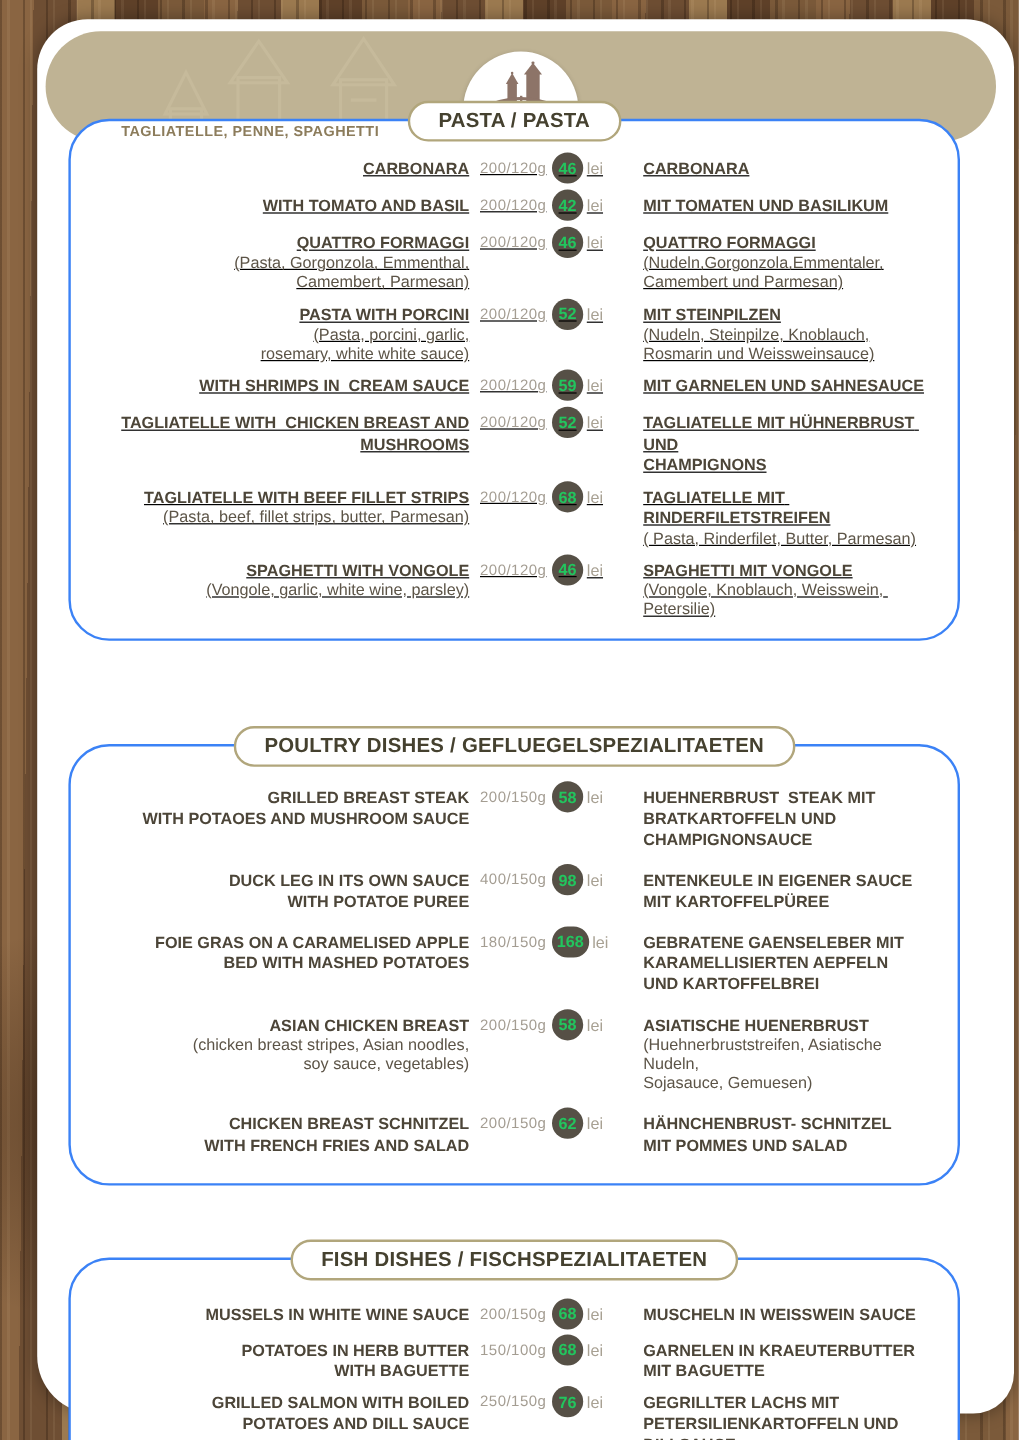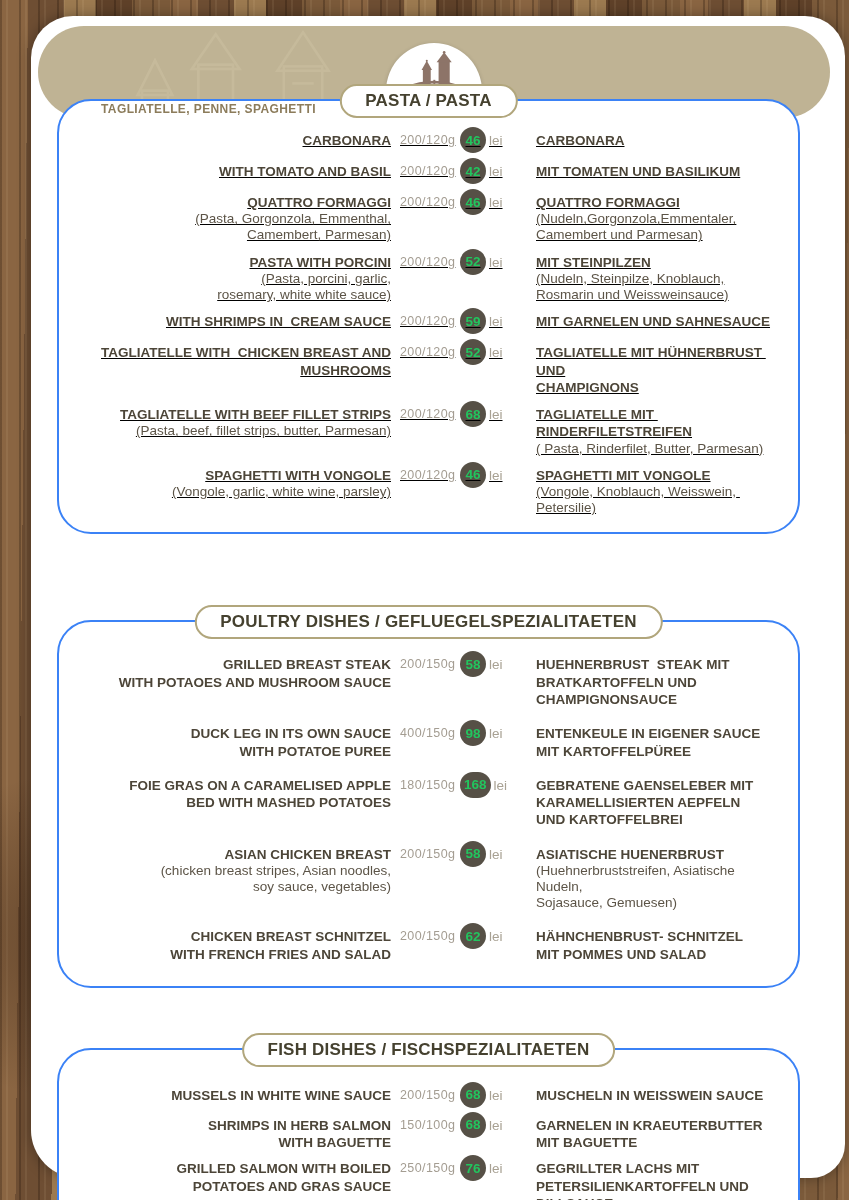--- a/index.html
+++ b/index.html
@@ -367,40 +367,40 @@
       <span class="currency">lei</span>
     </div>
     <div class="col-de">
       <div class="dish-name">MUSCHELN IN WEISSWEIN SAUCE</div>
 
     </div>
   </div>
 
   <div class="row">
     <div class="col-en">
-      <div class="dish-name">SHRIMPS IN HERB SALMON
+      <div class="dish-name">POTATOES IN HERB BUTTER
 WITH BAGUETTE</div>
 
     </div>
     <div class="col-weight">150/100g</div>
     <div class="col-price">
       <span class="price-badge">68</span>
       <span class="currency">lei</span>
     </div>
     <div class="col-de">
       <div class="dish-name">GARNELEN IN KRAEUTERBUTTER
 MIT BAGUETTE</div>
 
     </div>
   </div>
 
   <div class="row">
     <div class="col-en">
       <div class="dish-name">GRILLED SALMON WITH BOILED
-POTATOES AND GRAS SAUCE</div>
+POTATOES AND DILL SAUCE</div>
 
     </div>
     <div class="col-weight">250/150g</div>
     <div class="col-price">
       <span class="price-badge">76</span>
       <span class="currency">lei</span>
     </div>
     <div class="col-de">
       <div class="dish-name">GEGRILLTER LACHS MIT
 PETERSILIENKARTOFFELN UND DILLSAUCE</div>

